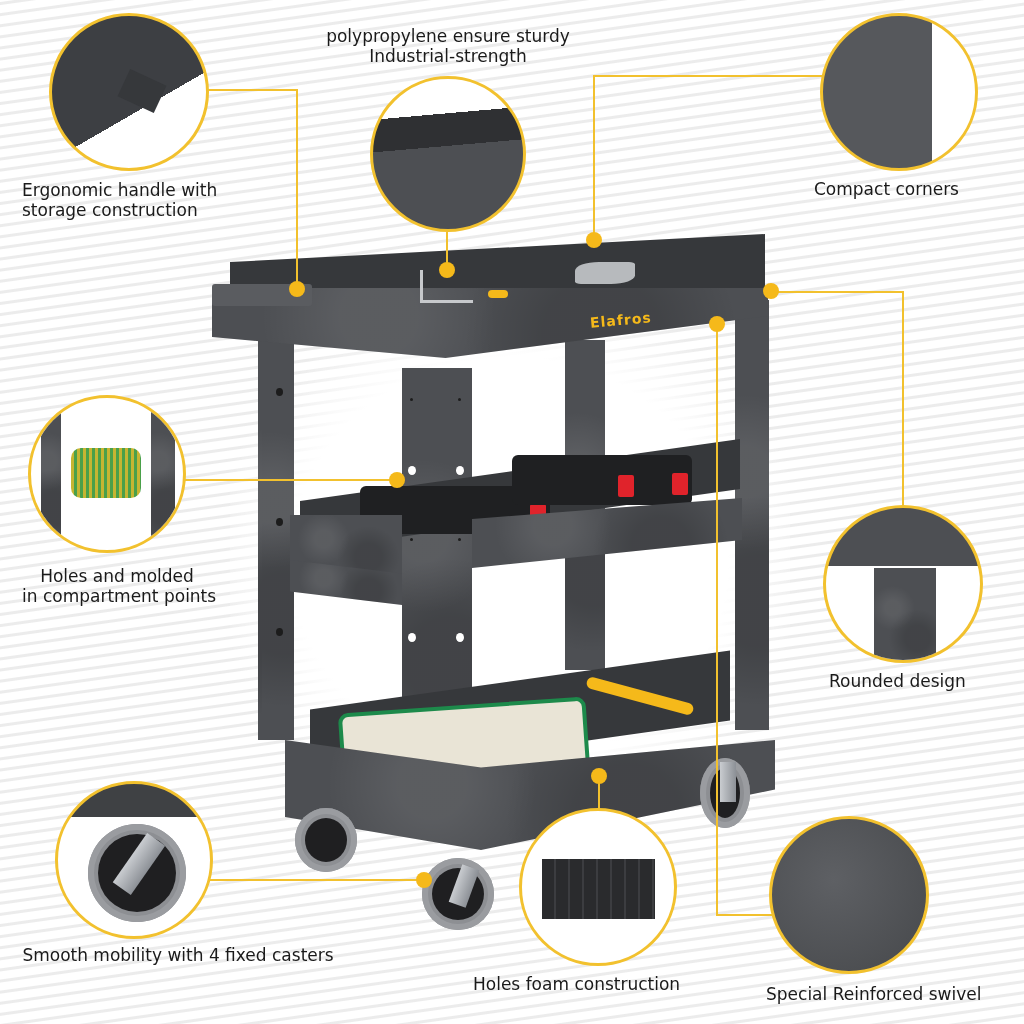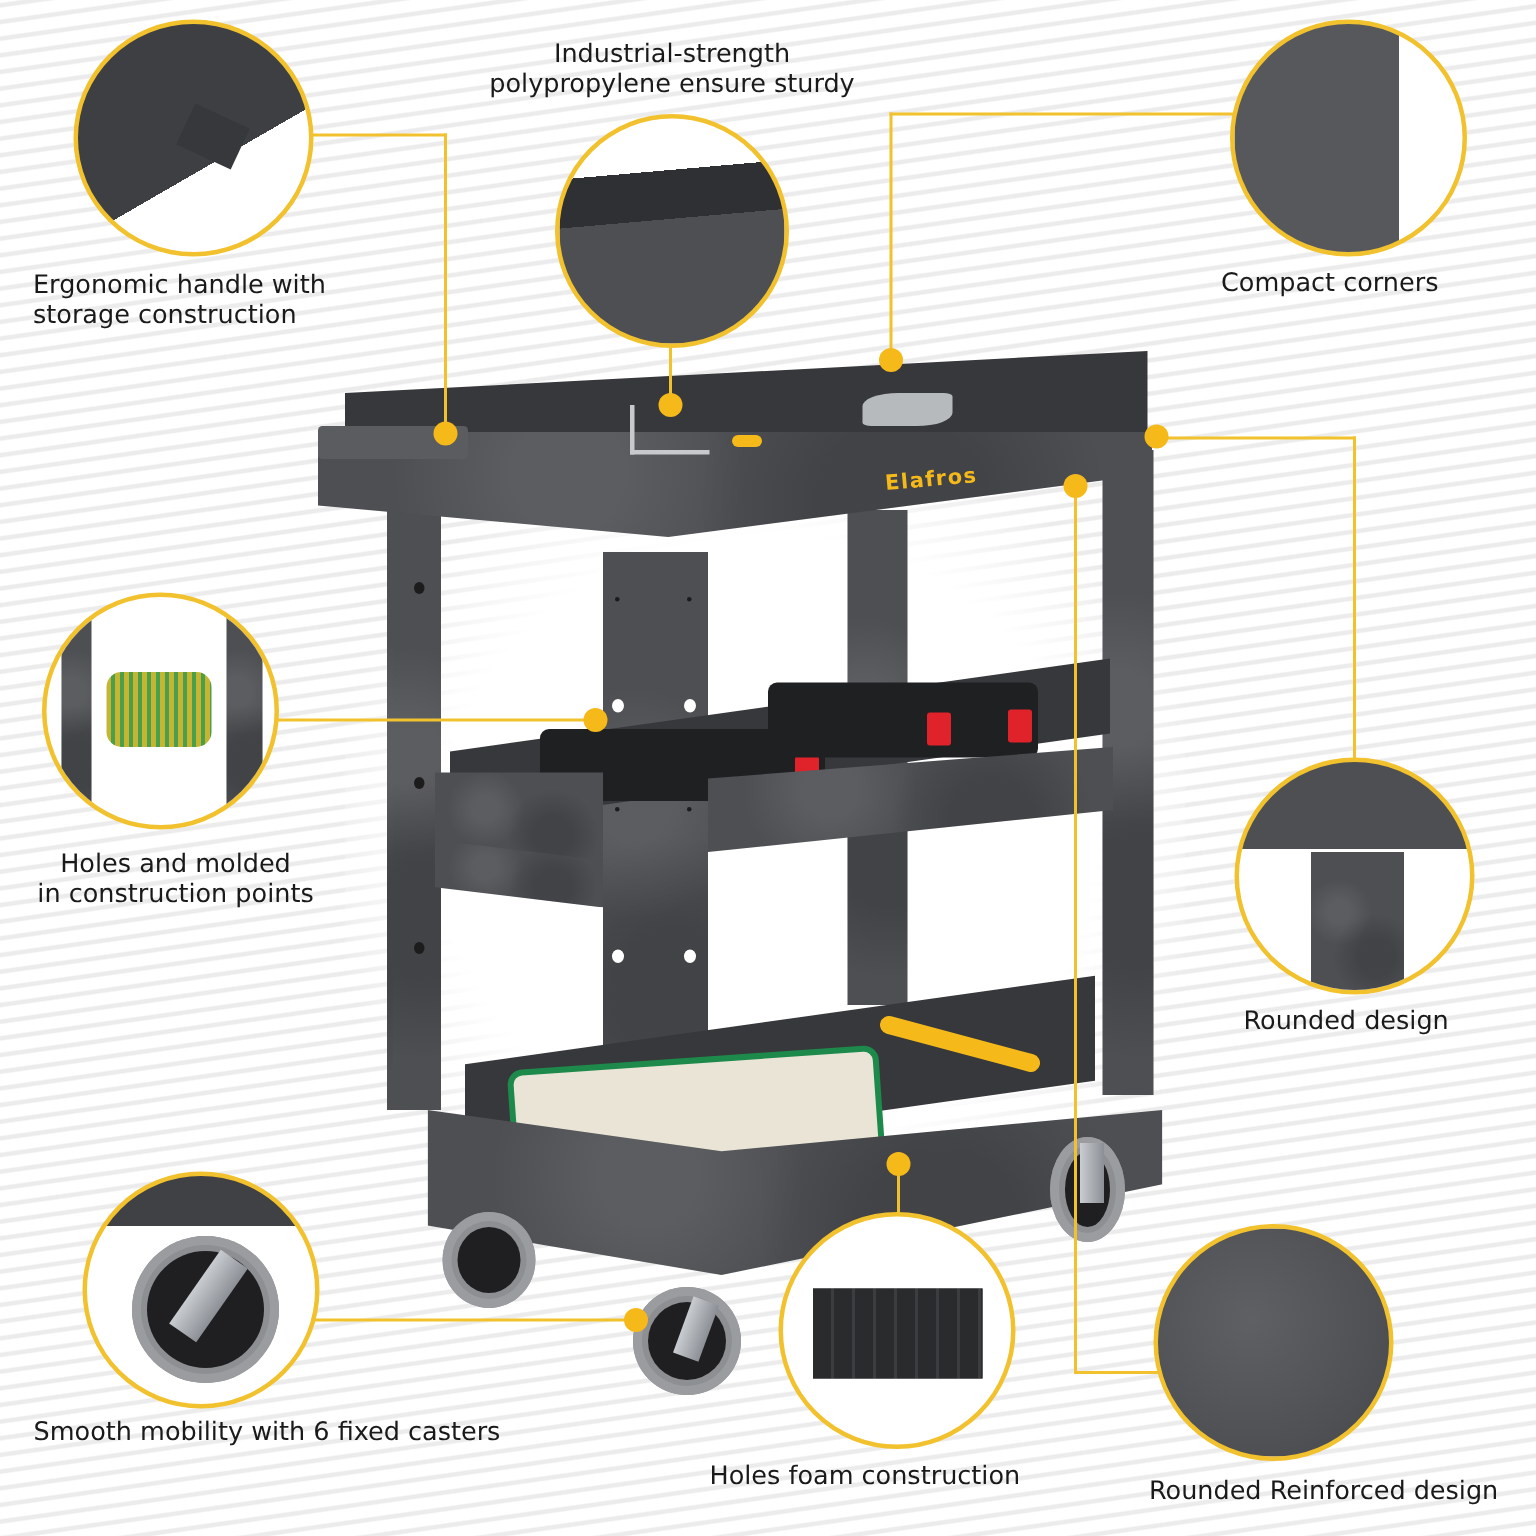--- a/index.html
+++ b/index.html
@@ -160,34 +160,34 @@
 <div class="circle" style="left:519px;top:808px;width:158px;height:158px;">
   <div class="part" style="left:20px;top:48px;width:113px;height:60px;background:repeating-linear-gradient(90deg,#2a2b2d 0 12px,#3c3d40 12px 14px),#2a2b2d;"></div>
 </div>
 <div class="circle" style="left:769px;top:816px;width:160px;height:158px;background:radial-gradient(circle at 40% 40%,#5e6064,#46484b);"></div>
 
 <div class="label" style="left:22px;top:180px;text-align:left;">
   <span>Ergonomic handle with</span>
   <span>storage construction</span>
 </div>
 <div class="label" style="left:316px;top:26px;width:264px;">
+  <span>polypropylene ensure sturdy</span>
   <span>Industrial-strength</span>
-  <span>polypropylene ensure sturdy</span>
 </div>
 <div class="label" style="left:814px;top:179px;">
   <span>Compact corners</span>
 </div>
 <div class="label" style="left:22px;top:566px;width:190px;">
   <span>Holes and molded</span>
-  <span>in construction points</span>
+  <span>in compartment points</span>
 </div>
 <div class="label" style="left:829px;top:671px;">
   <span>Rounded design</span>
 </div>
 <div class="label" style="left:6px;top:945px;width:344px;">
-  <span>Smooth mobility with 6 fixed casters</span>
+  <span>Smooth mobility with 4 fixed casters</span>
 </div>
 <div class="label" style="left:473px;top:974px;">
   <span>Holes foam construction</span>
 </div>
 <div class="label" style="left:766px;top:984px;">
-  <span>Rounded Reinforced design</span>
+  <span>Special Reinforced swivel</span>
 </div>
 
 </body></html>

